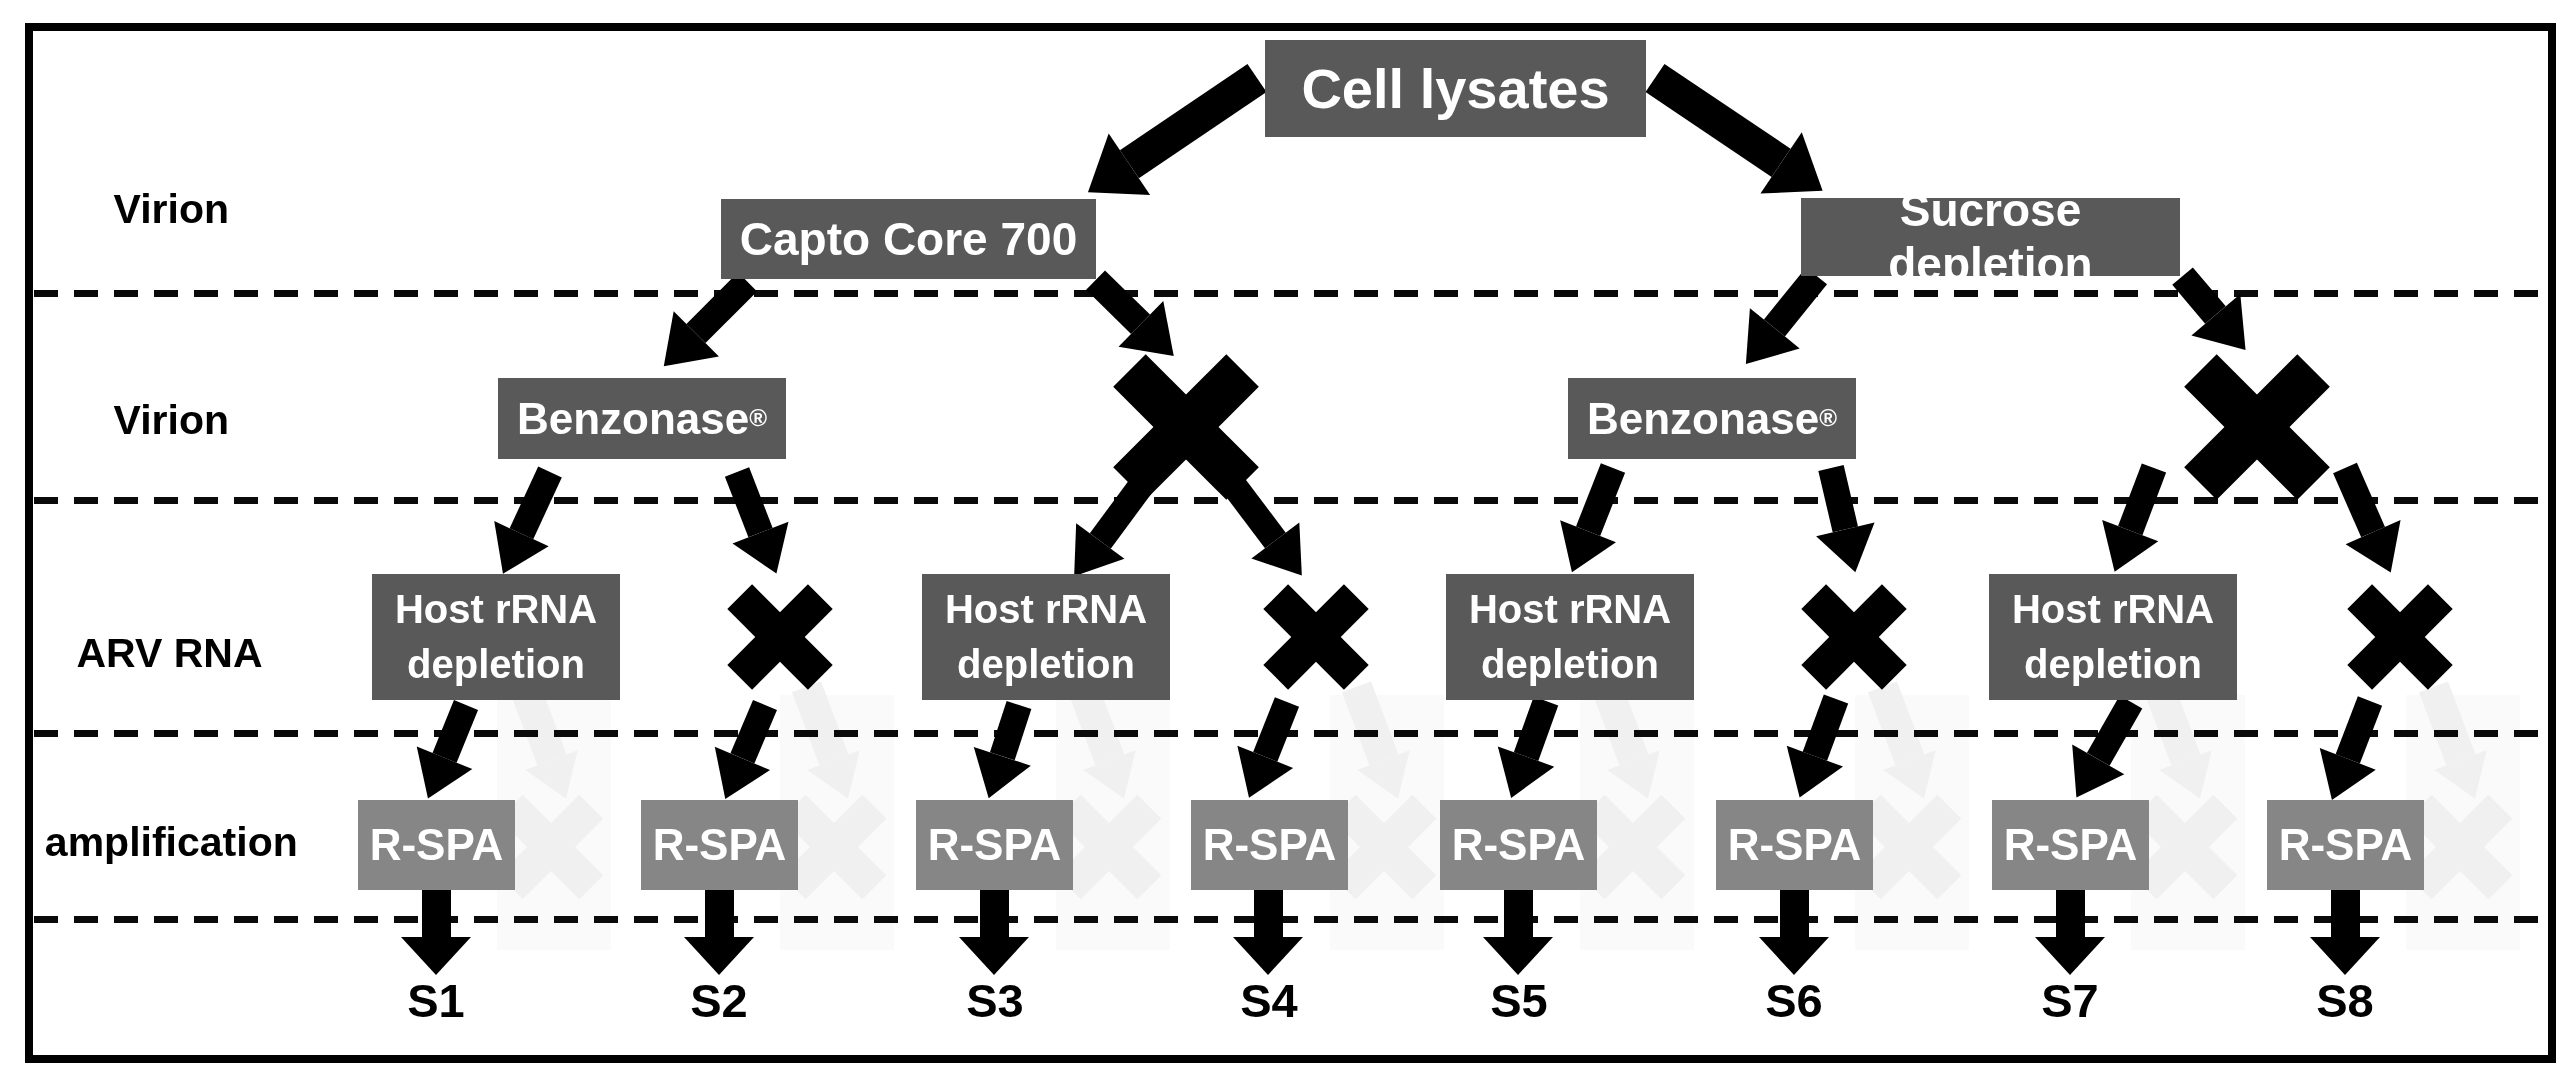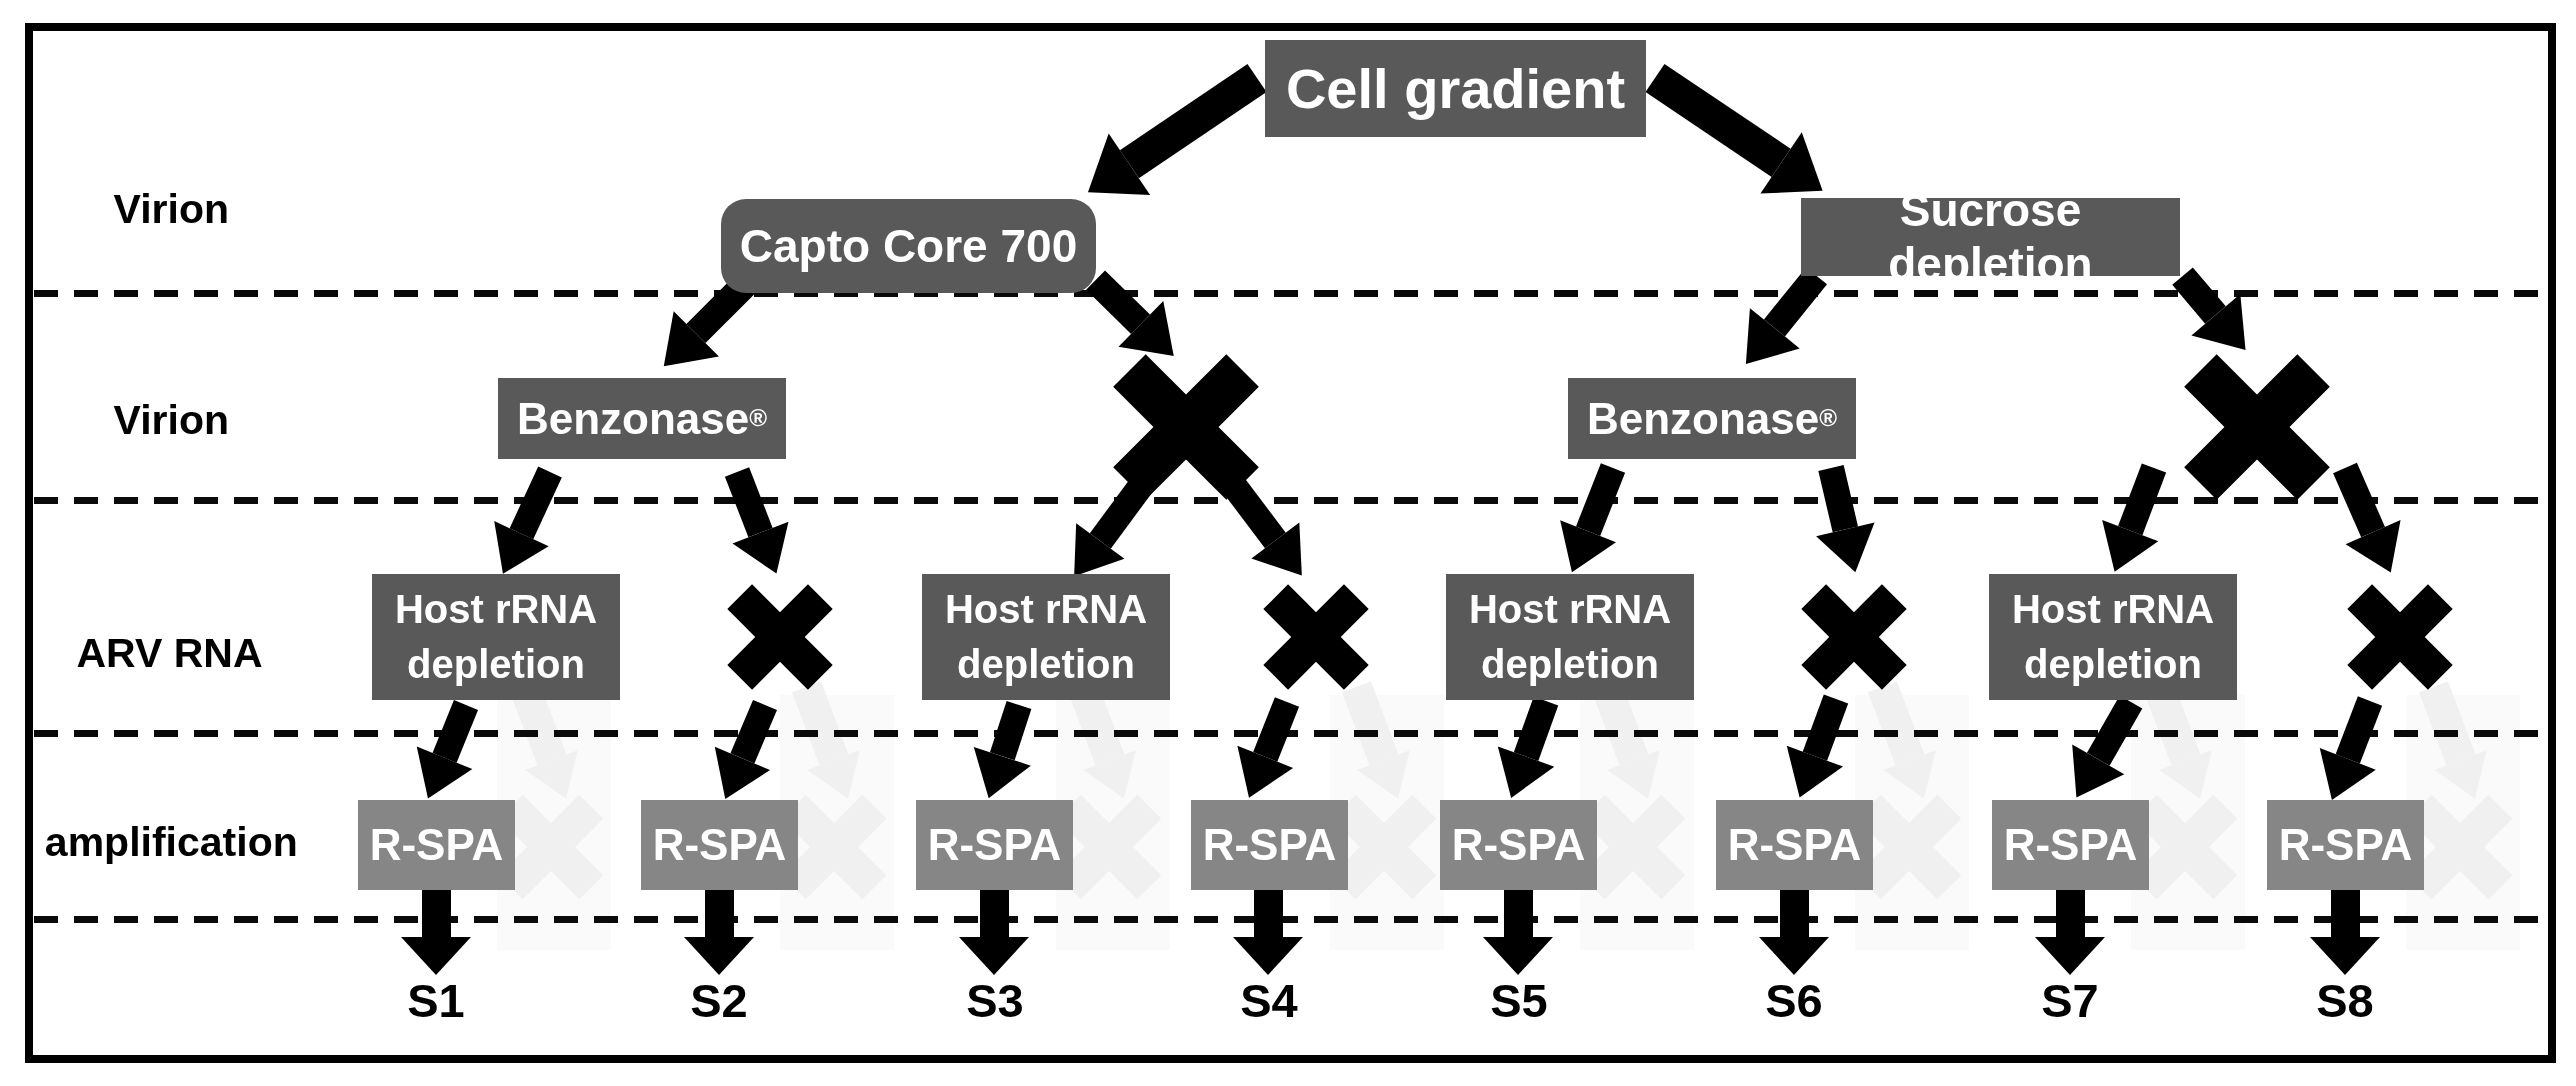--- a/index.html
+++ b/index.html
@@ -253,22 +253,22 @@
         <i style="width: 35px; height: 114px; background: rgb(0, 0, 0); transform: translate(-50%, -50%) rotate(-45deg);"></i>
       </div>
       <div class="xmark" style="left: 1801px; top: 584px; width: 105px; height: 105px;">
         <i style="width: 35px; height: 114px; background: rgb(0, 0, 0); transform: translate(-50%, -50%) rotate(45deg);"></i>
         <i style="width: 35px; height: 114px; background: rgb(0, 0, 0); transform: translate(-50%, -50%) rotate(-45deg);"></i>
       </div>
       <div class="xmark" style="left: 2347px; top: 584px; width: 105px; height: 105px;">
         <i style="width: 35px; height: 114px; background: rgb(0, 0, 0); transform: translate(-50%, -50%) rotate(45deg);"></i>
         <i style="width: 35px; height: 114px; background: rgb(0, 0, 0); transform: translate(-50%, -50%) rotate(-45deg);"></i>
       </div>
-      <div class="box" style="left: 1265px; top: 40px; width: 381px; height: 97px; font-size: 56px; background: rgb(89, 89, 89); color: rgb(255, 255, 255);">Cell gradient</div>
-      <div class="box" style="left: 721px; top: 199px; width: 375px; height: 94px; font-size: 46px; background: rgb(89, 89, 89); color: rgb(255, 255, 255); border-radius: 25px;">Capto Core 700</div>
+      <div class="box" style="left: 1265px; top: 40px; width: 381px; height: 97px; font-size: 56px; background: rgb(89, 89, 89); color: rgb(255, 255, 255);">Cell lysates</div>
+      <div class="box" style="left: 721px; top: 199px; width: 375px; height: 80px; font-size: 46px; background: rgb(89, 89, 89); color: rgb(255, 255, 255);">Capto Core 700</div>
       <div class="box" style="left: 1801px; top: 198px; width: 379px; height: 78px; font-size: 46px; background: rgb(89, 89, 89); color: rgb(255, 255, 255);">Sucrose depletion</div>
       <div class="box" style="left: 498px; top: 378px; width: 288px; height: 81px; font-size: 44px; background: rgb(89, 89, 89); color: rgb(255, 255, 255);">
         <span>Benzonase</span>
         <span class="sup">®</span>
       </div>
       <div class="box" style="left: 1568px; top: 378px; width: 288px; height: 81px; font-size: 44px; background: rgb(89, 89, 89); color: rgb(255, 255, 255);">
         <span>Benzonase</span>
         <span class="sup">®</span>
       </div>
       <div class="box" style="left: 372px; top: 574px; width: 248px; height: 126px; font-size: 40px; background: rgb(89, 89, 89); color: rgb(255, 255, 255); flex-direction: column; line-height: 55px;">

